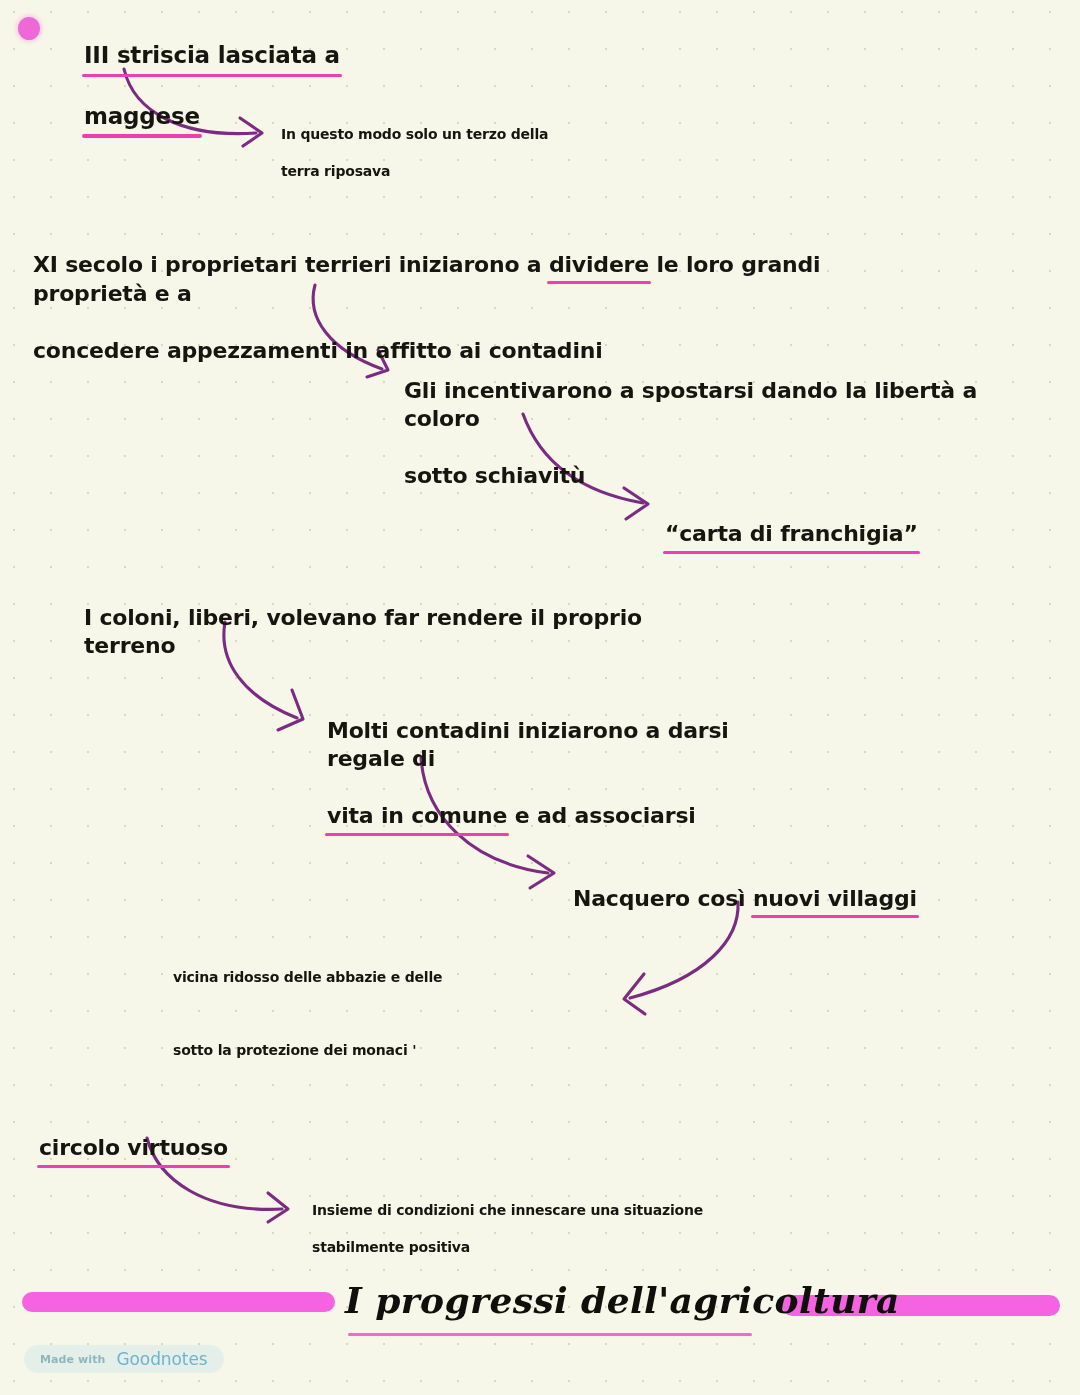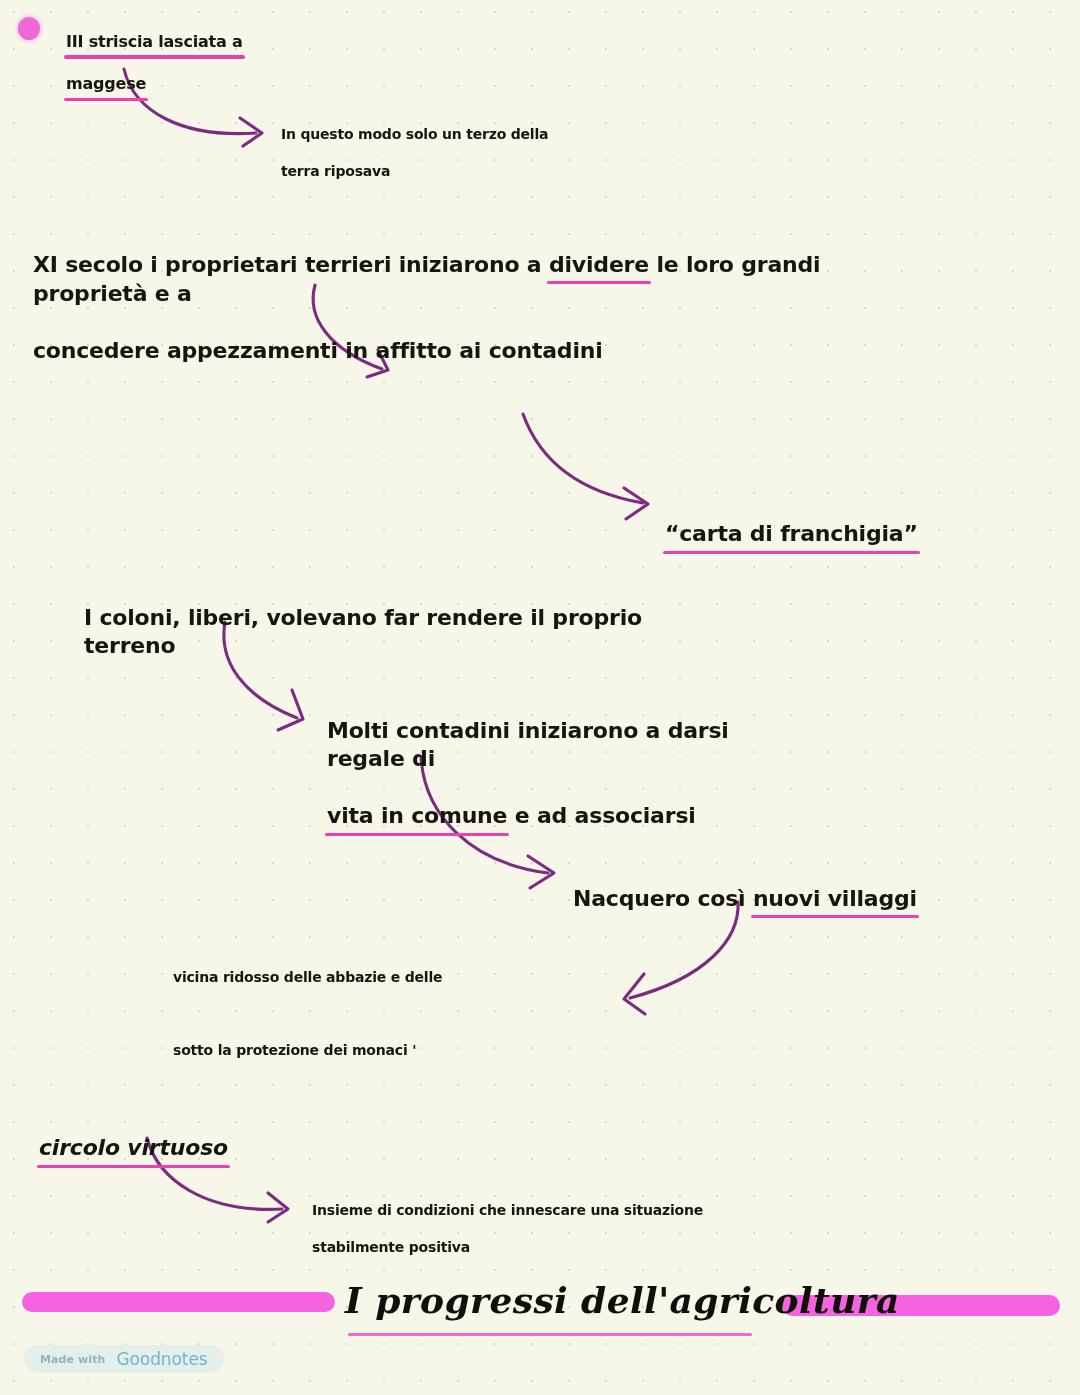--- a/index.html
+++ b/index.html
@@ -32,21 +32,21 @@
     font-family: "DejaVu Sans", sans-serif;
     font-weight: 700;
     color: #17150f;
     letter-spacing: -0.2px;
     line-height: 1.30;
     white-space: pre-line;
     -webkit-font-smoothing: antialiased;
   }
   .note.t21  { font-size: 14px; }
   .note.t22  { font-size: 22px; }
-  .note.t23  { font-size: 16px; }
+  .note.t23  { font-size: 23px; margin-left: 18px; }
 
   
   .u {
     position: relative;
     display: inline-block;
     padding-bottom: 1px;
   }
   .u::after {
     content: "";
     position: absolute;
@@ -210,20 +210,24 @@
   <div class="note t21" style="left:281px; top:107px; width:420px;">
     <span>In questo modo solo un terzo della</span><br>
     <span>terra riposava</span>
   </div>
 
   <div class="note t22" style="left:33px; top:222px; width:900px;">
     <span>XI secolo i proprietari terrieri iniziarono a </span><span class="u">dividere</span><span> le loro grandi proprietà e a</span><br>
     <span>concedere appezzamenti in affitto ai contadini</span>
   </div>
 
+  <div class="note t22" style="left:404px; top:348px; width:620px;">
+    <span>Gli incentivarono a spostarsi dando la libertà a coloro</span><br>
+    <span>sotto schiavitù</span>
+  </div>
 
   <div class="note t22" style="left:665px; top:491px; width:300px;">
     <span class="u wide">“carta di franchigia”</span>
   </div>
 
   <div class="note t22" style="left:42px; top:575px; width:620px;margin-left:42px;">
     <span>I coloni, liberi, volevano far rendere il proprio terreno</span>
   </div>
 
   <div class="note t22" style="left:327px; top:688px; width:480px;">
@@ -234,21 +238,21 @@
   <div class="note t22" style="left:573px; top:856px; width:380px;">
     <span>Nacquero così </span><span class="u">nuovi villaggi</span>
   </div>
 
   <div class="note t21" style="left:173px; top:950px; width:440px;">
     <span>vicina ridosso delle abbazie e delle</span><br>
     <br>
     <span>sotto la protezione dei monaci '</span>
   </div>
 
-  <div class="note t22" style="left:39px; top:1105px; width:300px;font-style:italic;">
+  <div class="note t22" style="left:39px; top:1105px; width:300px;">
     <span class="u wide">circolo virtuoso</span>
   </div>
 
   <div class="note t21" style="left:312px; top:1183px; width:560px;">
     <span>Insieme di condizioni che innescare una situazione</span><br>
     <span>stabilmente positiva</span>
   </div>
 
   <div id="footer-bar-left"></div>
   <div id="footer-bar-right"></div>

